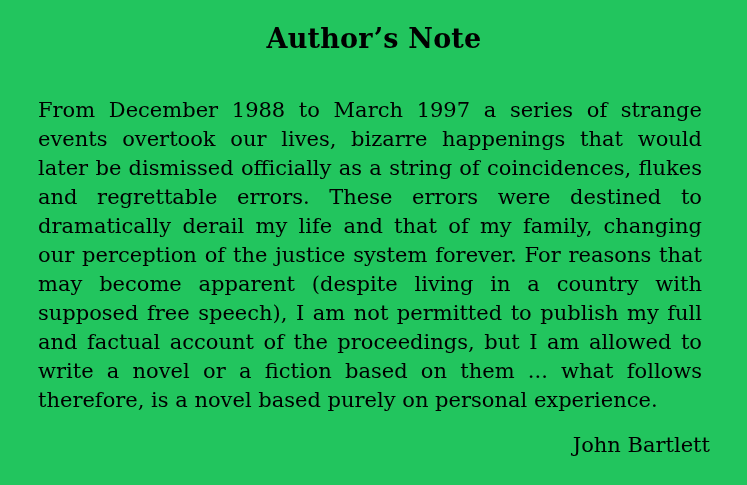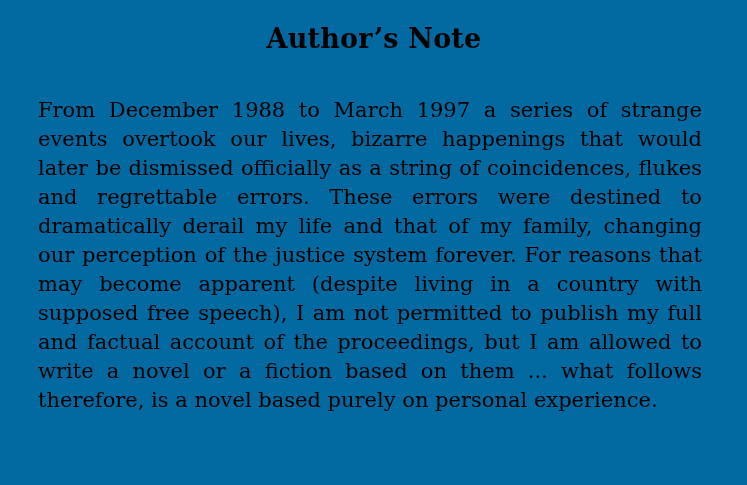--- a/index.html
+++ b/index.html
@@ -4,21 +4,21 @@
 <style>
   html, body {
     margin: 0;
     padding: 0;
     background: #ffffff;
   }
   .page {
     position: relative;
     width: 747px;
     height: 485px;
-    background: #0369a1;
+    background: #22c55e;
     box-sizing: border-box;
     padding: 22px 37px 0 38px;
     font-family: "DejaVu Serif", serif;
     color: #000000;
     overflow: hidden;
   }
   .page-title {
     margin: 0;
     text-align: center;
     font-size: 27px;
@@ -39,13 +39,14 @@
     line-height: 29px;
     text-align: right;
   }
 </style>
 </head>
 <body>
 
 <div class="page">
   <h1 class="page-title">Author’s Note</h1>
   <p class="body-text">From December 1988 to March 1997 a series of strange events overtook our lives, bizarre happenings that would later be dismissed officially as a string of coincidences, flukes and regrettable errors. These errors were destined to dramatically derail my life and that of my family, changing our perception of the justice system forever. For reasons that may become apparent (despite living in a country with supposed free speech), I am not permitted to publish my full and factual account of the proceedings, but I am allowed to write a novel or a fiction based on them ... what follows therefore, is a novel based purely on personal experience.</p>
+  <div class="signature">John Bartlett</div>
 </div>
 
 </body></html>

